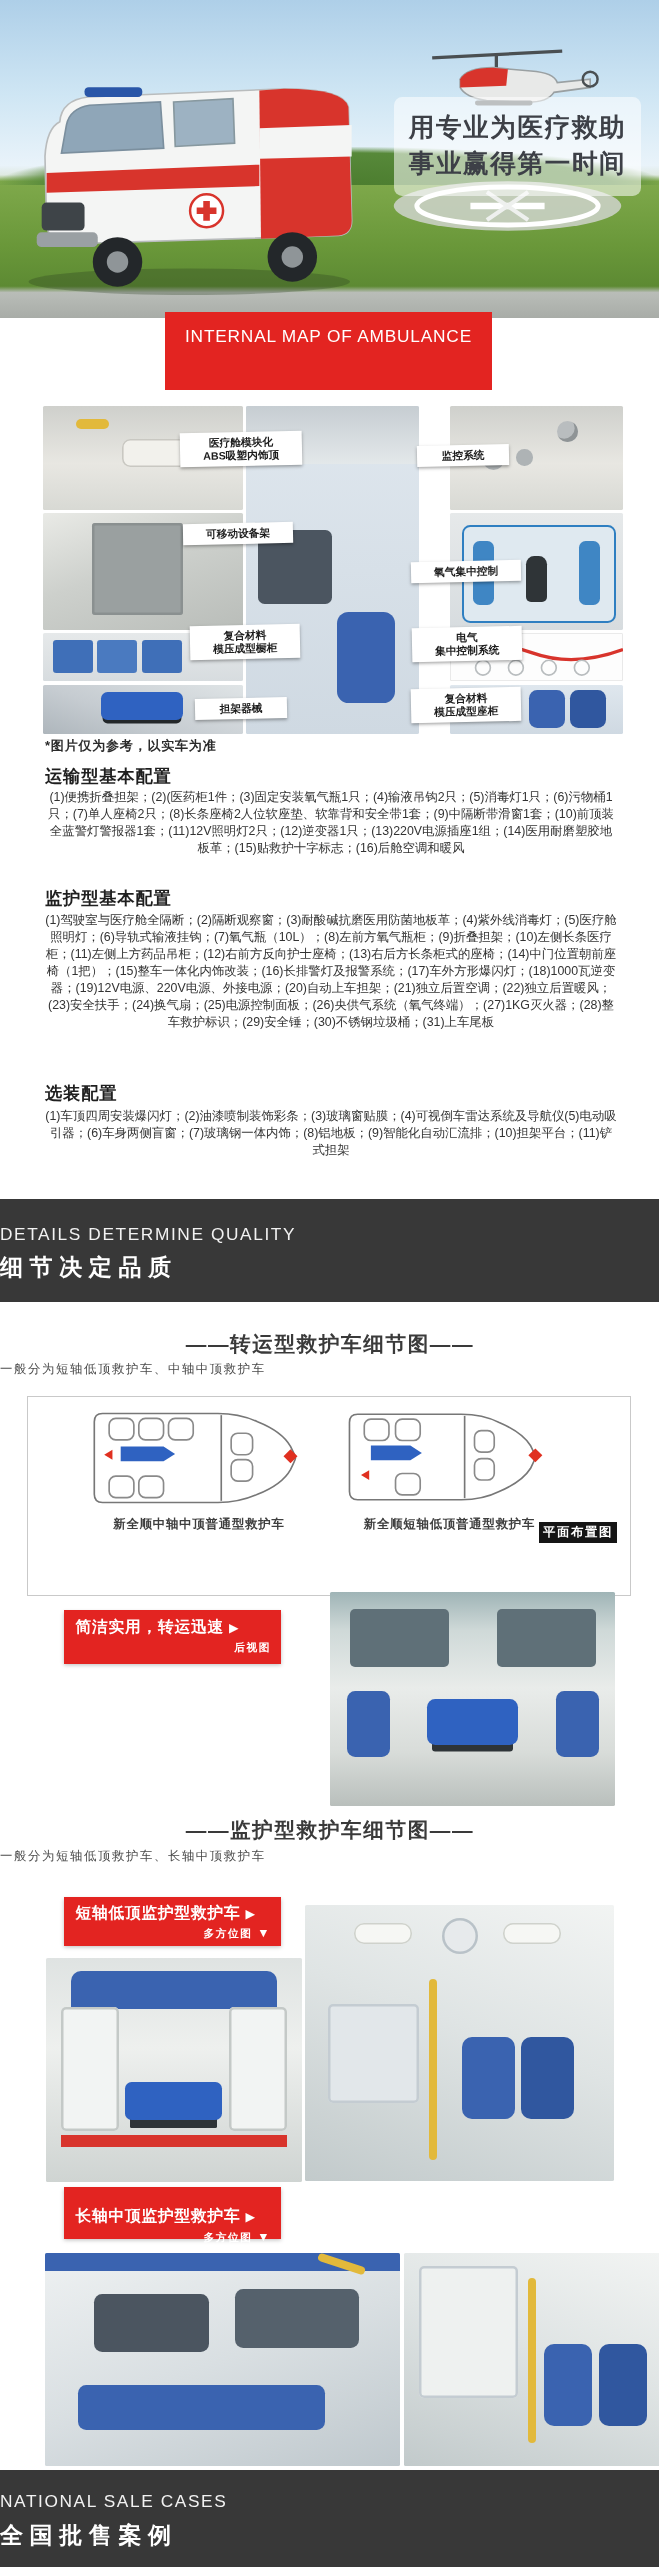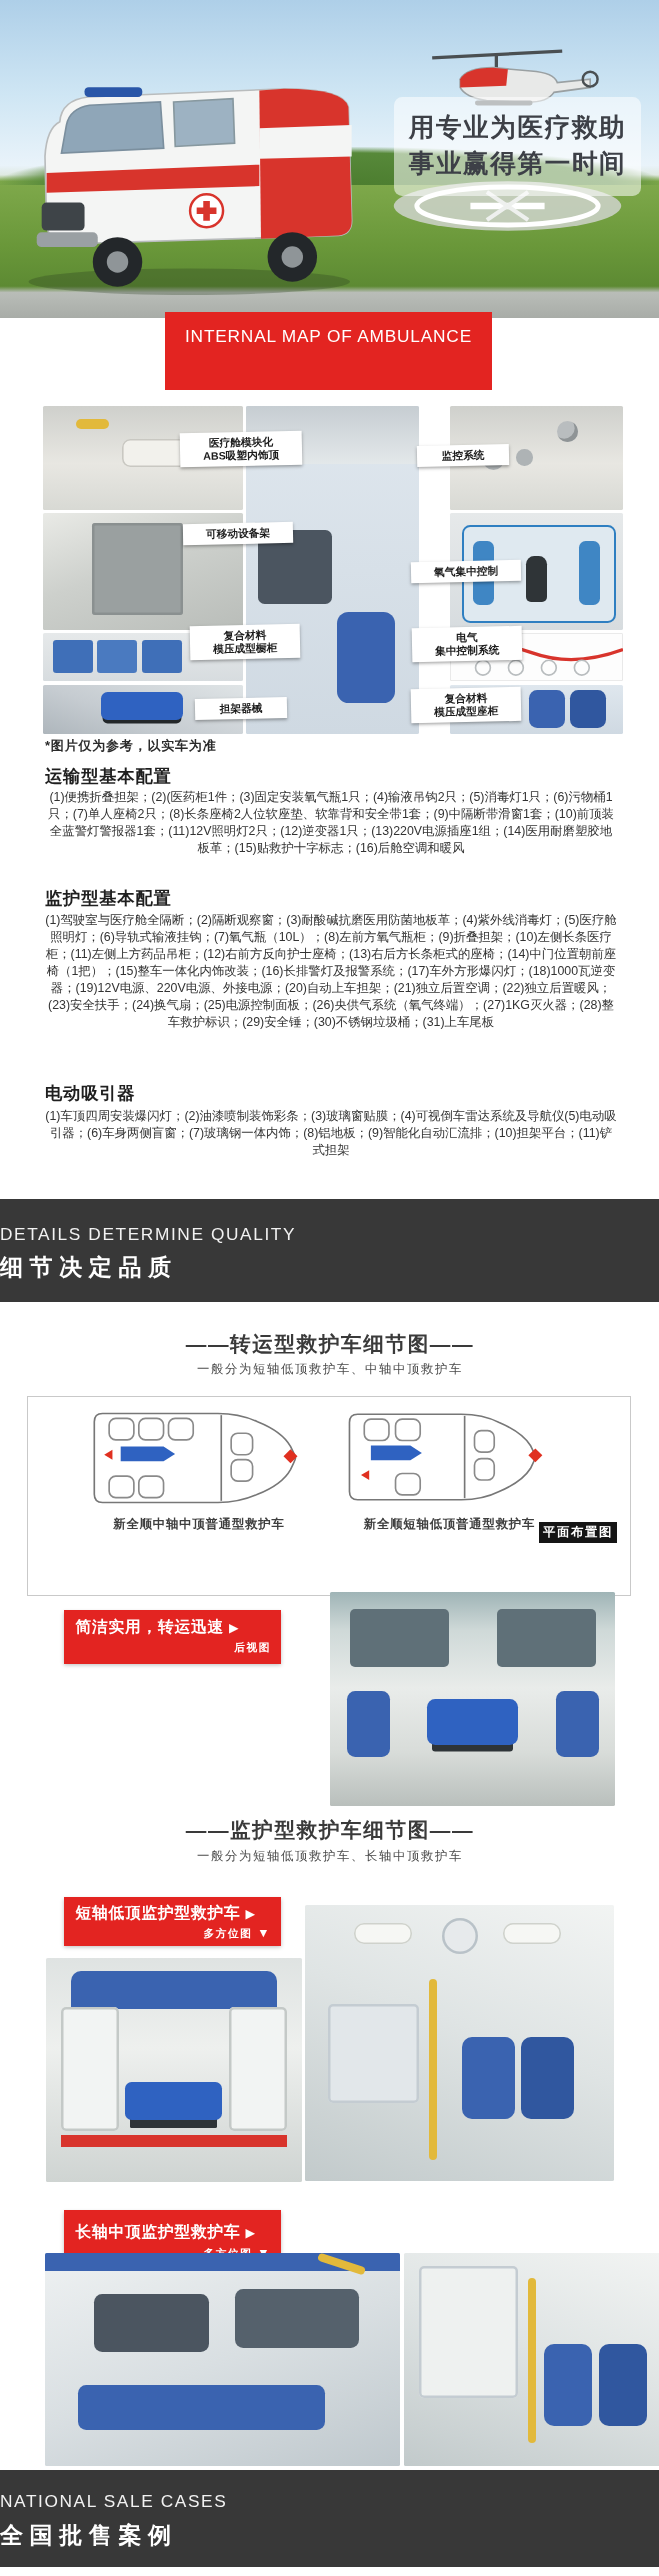--- a/index.html
+++ b/index.html
@@ -39,21 +39,21 @@
   .spec-h{font-size:17.3px;font-weight:bold;color:#1f1f1f;letter-spacing:0.8px;}
   .spec-p{font-size:12.4px;color:#333;line-height:17px;text-align:center;}
 
   
   .dark-banner{background:#383838;color:#fff;text-align:left;}
   .dark-banner .en{font-size:17.3px;letter-spacing:1.6px;color:#f2f2f2;}
   .dark-banner .zh{font-size:23px;font-weight:bold;letter-spacing:6.6px;margin-top:7.4px;}
 
   
   .sec-title{font-size:20.6px;font-weight:bold;color:#3a3a3a;text-align:center;letter-spacing:1.6px;}
-  .sec-sub{font-size:12.4px;color:#4a4a4a;text-align:center;letter-spacing:1.6px;}
+  .sec-sub{font-size:12.4px;color:#4a4a4a;letter-spacing:1.6px;}
   .plan-box{border:0.8px solid #c9c9c9;}
   .plan-caption{font-size:12.4px;font-weight:bold;color:#3f3f3f;text-align:center;letter-spacing:0.8px;}
   .plan-tag{background:#151515;color:#fff;font-size:12.4px;font-weight:bold;text-align:center;line-height:21.4px;letter-spacing:1.6px;}
 
   
   .bigph-rear{background:linear-gradient(180deg,#9fb4b6 0%,#cfd9d8 18%,#e9ecea 45%,#d8dcd9 75%,#b9bfbc 100%);}
   .bigph-rear2{background:linear-gradient(180deg,#dfe3e2 0%,#eef0ee 40%,#cfd4d2 100%);}
   .bigph-int1{background:linear-gradient(200deg,#f2f4f3 0%,#dfe4e4 45%,#c2cacb 100%);}
   .bigph-int2{background:linear-gradient(160deg,#eef1f2 0%,#d9dfe2 50%,#bfc8cd 100%);}
 </style>
@@ -195,21 +195,21 @@
   </div>
 
   <div class="abs spec-h" style="left:45px;top:764px;width:569px;">运输型基本配置</div>
 
   <div class="abs note" style="left:45px;top:737px;width:412px;">*图片仅为参考，以实车为准</div>
   <div class="abs spec-p" style="left:45px;top:789px;width:572px;">(1)便携折叠担架；(2)(医药柜1件；(3)固定安装氧气瓶1只；(4)输液吊钩2只；(5)消毒灯1只；(6)污物桶1只；(7)单人座椅2只；(8)长条座椅2人位软座垫、软靠背和安全带1套；(9)中隔断带滑窗1套；(10)前顶装全蓝警灯警报器1套；(11)12V照明灯2只；(12)逆变器1只；(13)220V电源插座1组；(14)医用耐磨塑胶地板革；(15)贴救护十字标志；(16)后舱空调和暖风</div>
 
   <div class="abs spec-h" style="left:45px;top:886px;width:569px;">监护型基本配置</div>
   <div class="abs spec-p" style="left:45px;top:912px;width:572px;">(1)驾驶室与医疗舱全隔断；(2)隔断观察窗；(3)耐酸碱抗磨医用防菌地板革；(4)紫外线消毒灯；(5)医疗舱照明灯；(6)导轨式输液挂钩；(7)氧气瓶（10L）；(8)左前方氧气瓶柜；(9)折叠担架；(10)左侧长条医疗柜；(11)左侧上方药品吊柜；(12)右前方反向护士座椅；(13)右后方长条柜式的座椅；(14)中门位置朝前座椅（1把）；(15)整车一体化内饰改装；(16)长排警灯及报警系统；(17)车外方形爆闪灯；(18)1000瓦逆变器；(19)12V电源、220V电源、外接电源；(20)自动上车担架；(21)独立后置空调；(22)独立后置暖风；(23)安全扶手；(24)换气扇；(25)电源控制面板；(26)央供气系统（氧气终端）；(27)1KG灭火器；(28)整车救护标识；(29)安全锤；(30)不锈钢垃圾桶；(31)上车尾板</div>
 
-  <div class="abs spec-h" style="left:45px;top:1081px;width:569px;">电动吸引器</div>
+  <div class="abs spec-h" style="left:45px;top:1081px;width:569px;">选装配置</div>
   <div class="abs spec-p" style="left:45px;top:1108px;width:572px;">(1)车顶四周安装爆闪灯；(2)油漆喷制装饰彩条；(3)玻璃窗贴膜；(4)可视倒车雷达系统及导航仪(5)电动吸引器；(6)车身两侧盲窗；(7)玻璃钢一体内饰；(8)铝地板；(9)智能化自动汇流排；(10)担架平台；(11)铲式担架</div>
 
   <div class="abs dark-banner" style="left:0;top:1199px;width:660px;height:103px;">
     <div class="en" style="margin-top:25px;">DETAILS DETERMINE QUALITY</div>
     <div class="zh">细节决定品质</div>
   </div>
 
   <div class="abs sec-title" style="left:0;top:1330px;width:660px;">——转运型救护车细节图——</div>
   <div class="abs sec-sub" style="left:0;top:1361px;width:660px;">一般分为短轴低顶救护车、中轴中顶救护车</div>
 
@@ -288,21 +288,21 @@
   </div>
 
   <div class="abs photo bigph-rear2" style="left:46px;top:1958px;width:256px;height:224px;">
     <div class="shape" style="left:25px;top:13px;width:206px;height:38px;background:#3a63b0;border-radius:10px 10px 0 0;"></div>
     <div class="shape" style="left:15px;top:49px;width:58px;height:124px;background:#f2f4f3;box-shadow:inset 0 0 0 2.5px #c4c9c7;border-radius:5px;"></div>
     <div class="shape" style="left:183px;top:49px;width:58px;height:124px;background:#f2f4f3;box-shadow:inset 0 0 0 2.5px #c4c9c7;border-radius:5px;"></div>
     <div class="shape" style="left:79px;top:124px;width:97px;height:38px;background:#2f62c1;border-radius:6.6px;box-shadow:0 13px 0 -5px #2e3438;"></div>
     <div class="shape" style="left:15px;top:177px;width:226px;height:11.5px;background:#d8342c;"></div>
   </div>
 
-  <div class="abs feature-red" style="left:64px;top:2187px;width:217px;height:60px;padding-top:12px;margin-top:23px;">
+  <div class="abs feature-red" style="left:64px;top:2187px;width:217px;height:52px;padding-top:19px;">
     <div class="feature-main">
       <span>长轴中顶监护型救护车</span>
       <span class="arrow-glyph">▶</span>
     </div>
     <div class="feature-sub">
       <span>多方位图</span>
       <span class="arrow-glyph">▼</span>
     </div>
   </div>
 

